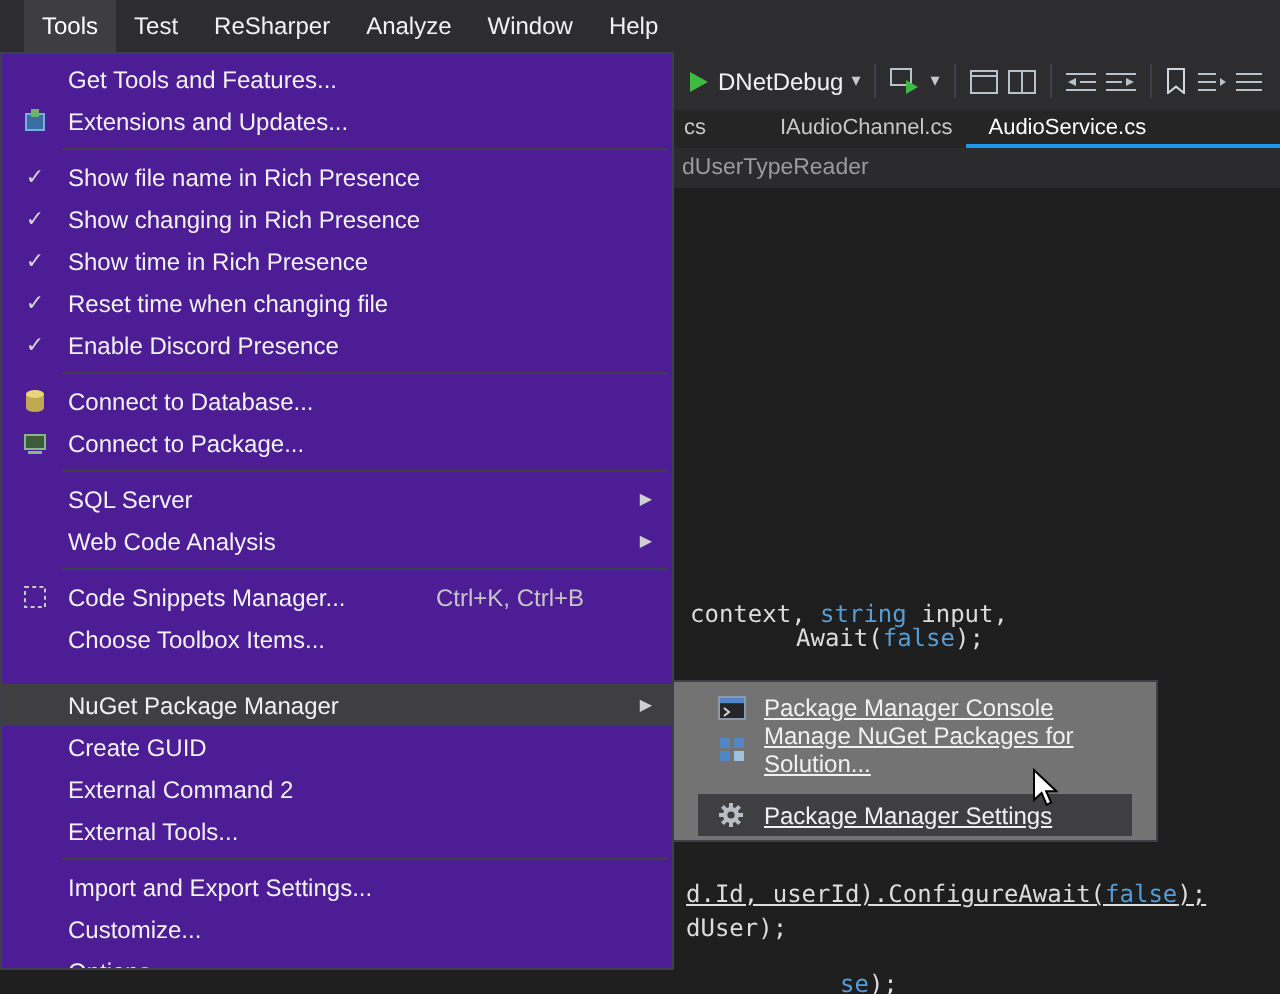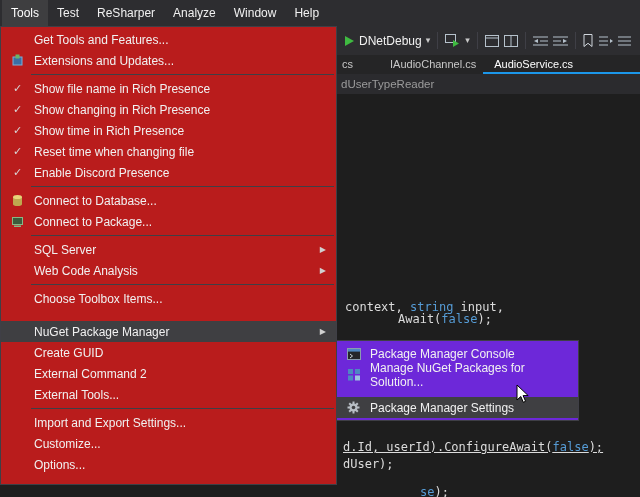--- a/index.html
+++ b/index.html
@@ -1,21 +1,21 @@
 <!DOCTYPE html>
 <html><head>
 <meta charset="utf-8">
 <style>
   html,body{margin:0;padding:0;background:#1e1e1e;}
   #screen{position:relative;width:640px;height:497px;overflow:hidden;background:#1e1e1e;
           font-family:"Liberation Sans", sans-serif;-webkit-user-select:none;user-select:none;}
 
   
   .menubar{position:absolute;top:0;left:0;right:0;height:26px;background:#2d2d30;
-           display:flex;align-items:stretch;padding-left:2px;font-size:12px;color:#f1f1f1;}
+           display:flex;align-items:stretch;padding-left:12px;font-size:12px;color:#f1f1f1;}
   .mb-item{padding:0 9px;display:flex;align-items:center;cursor:default;}
   .mb-item.active{background:#3e3e40;color:#ffffff;}
 
   
   .toolbar{position:absolute;top:26px;left:0;right:0;height:29px;background:#2d2d30;
            display:flex;align-items:center;padding-left:344px;gap:5px;color:#c8c8c8;}
   .tb-sep{width:1px;height:17px;background:#3f3f46;margin:0 2px;flex:none;}
   .tb-run{display:flex;align-items:center;gap:4px;font-size:12px;color:#f1f1f1;}
   .tb-caret{font-size:9px;color:#c8c8c8;line-height:1;}
   .tb-icon{display:flex;align-items:center;justify-content:center;flex:none;}
@@ -32,26 +32,26 @@
   .navbar{position:absolute;top:74px;left:0;right:0;height:20px;background:#2b2b2e;
           color:#9b9b9b;font-size:11.5px;line-height:20px;padding-left:341px;}
 
   
   .editor{position:absolute;top:94px;left:0;right:0;bottom:0;background:#1e1e1e;
           font-family:"DejaVu Sans Mono", monospace;font-size:12px;color:#dcdcdc;}
   .code{position:absolute;white-space:pre;}
   .kw{color:#569cd6;}
 
   
-  .menu{position:absolute;top:26px;left:0;width:337px;height:459px;background:#b91c1c;
+  .menu{position:absolute;top:26px;left:0;width:337px;height:459px;background:#4c1d95;
         border:1px solid #3f3f46;box-sizing:border-box;padding-top:2px;z-index:10;
         font-size:12px;color:#f1f1f1;overflow:hidden;}
-  .submenu{position:absolute;top:340px;left:336px;width:243px;background:#6d28d9;
-           border:1px solid #3f3f46;box-sizing:border-box;padding:2px 0;z-index:11;
-           font-size:12px;color:#f1f1f1;}
+  .submenu{position:absolute;top:340px;left:336px;width:243px;background:#737373;
+           border:1px solid #3f3f46;box-sizing:border-box;padding:2px 12px;z-index:11;
+           font-size:12px;color:#f1f1f1;text-decoration:underline;}
   .mi{height:21px;display:flex;align-items:center;position:relative;
       padding-left:33px;padding-right:8px;cursor:default;}
   .mi.hl{background:#3f3f42;margin-top:12px;}
   .mi .gut{position:absolute;left:8px;width:17px;display:flex;align-items:center;justify-content:center;}
   .mi .check{color:#d8d8d8;font-size:11px;}
   .mi .shortcut{margin-left:auto;margin-right:36px;color:#c6c6c6;}
   .mi .arrow{position:absolute;right:10px;font-size:8px;color:#d0d0d0;}
   .msep{height:1px;background:#3f3f46;margin:3px 2px 3px 30px;}
 
   .cursor{position:absolute;left:516px;top:384px;z-index:50;}
@@ -223,20 +223,29 @@
     <div class="mi">
         <span>SQL Server</span>
         <span class="arrow">▶</span>
       </div>
     <div class="mi">
         <span>Web Code Analysis</span>
         <span class="arrow">▶</span>
       </div>
     <div class="msep"></div>
     <div class="mi">
+      <span class="gut">
+          <svg width="13" height="13">
+            <rect x="1.5" y="1.5" width="10" height="10" fill="none" stroke="#c8c8c8" stroke-dasharray="2 1.6"></rect>
+          </svg>
+        </span>
+      <span>Code Snippets Manager...</span>
+      <span class="shortcut">Ctrl+K, Ctrl+B</span>
+    </div>
+    <div class="mi">
         <span>Choose Toolbox Items...</span>
       </div>
     <div class="mi hl">
         <span>NuGet Package Manager</span>
         <span class="arrow">▶</span>
       </div>
     <div class="mi">
         <span>Create GUID</span>
       </div>
     <div class="mi">

